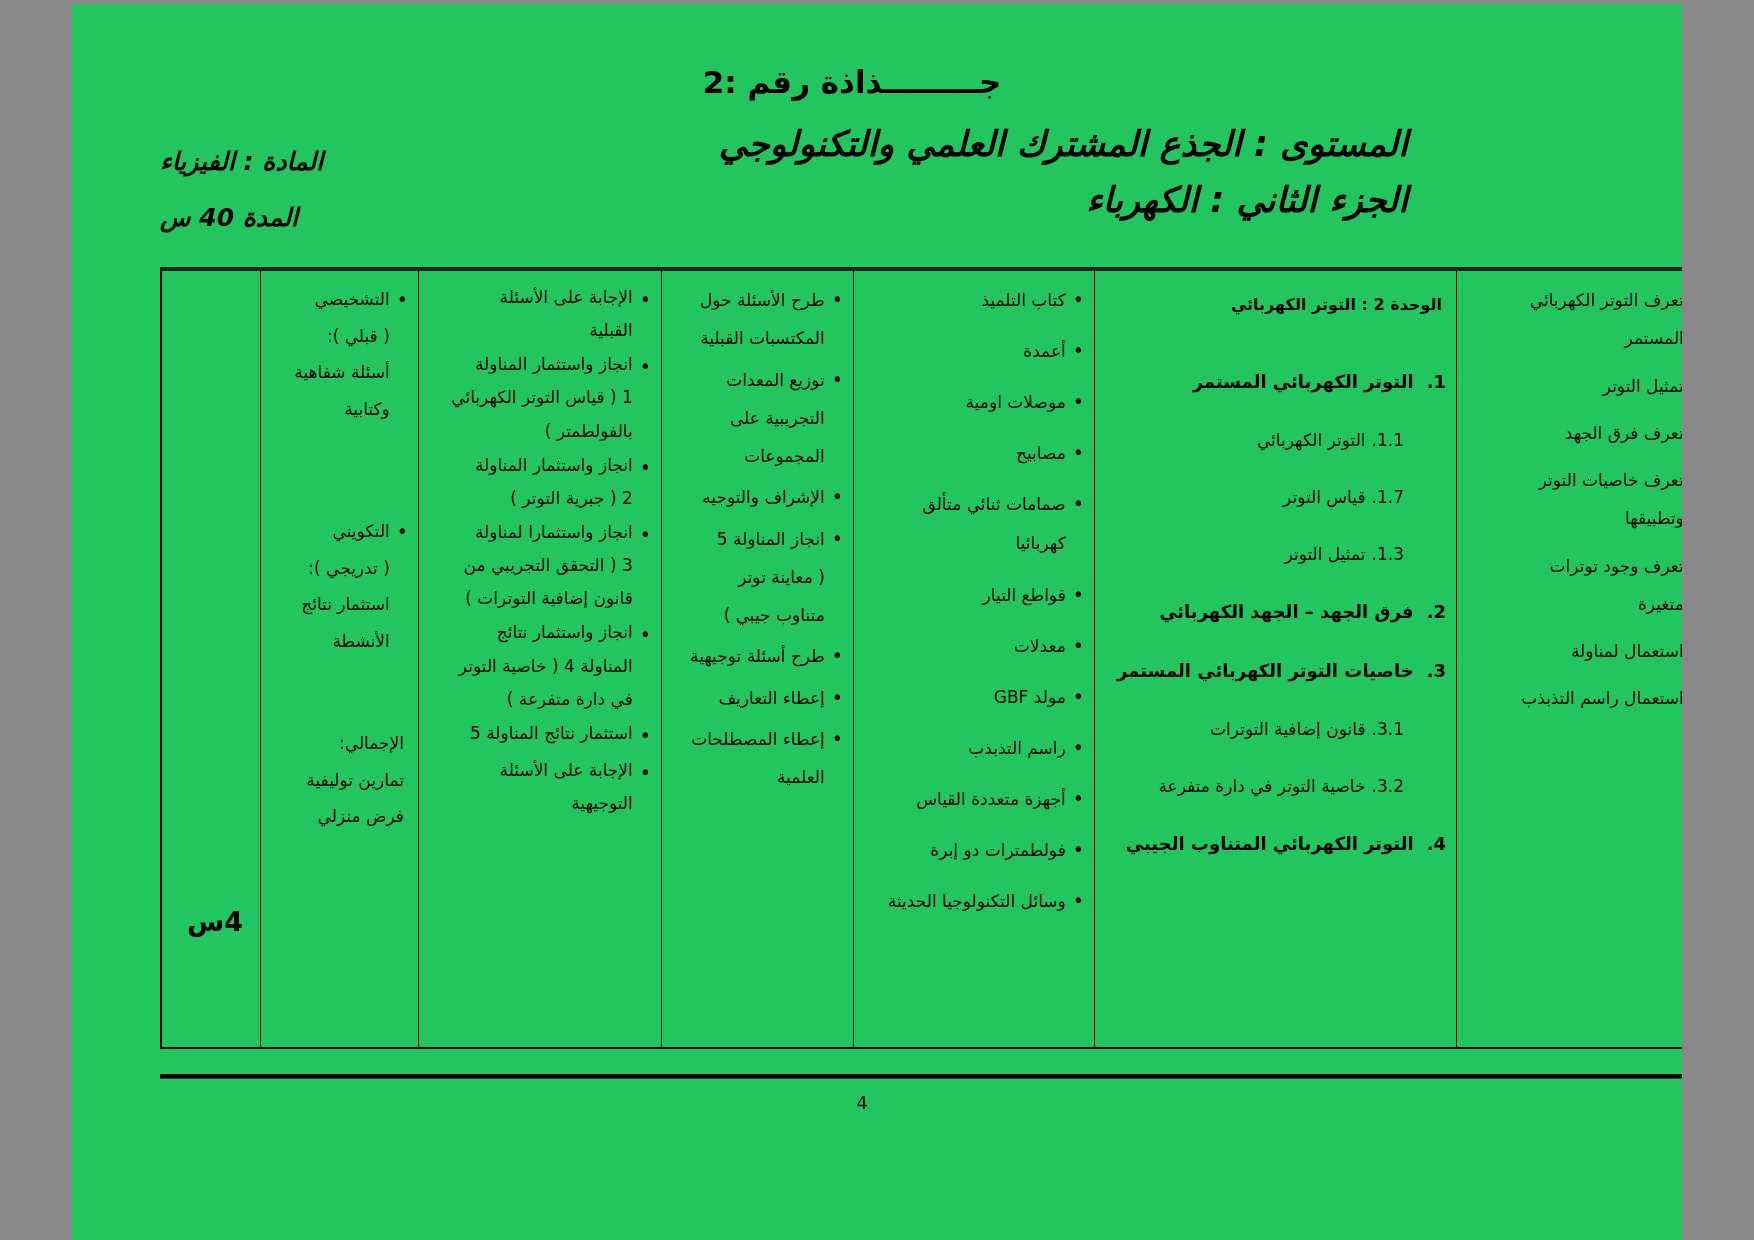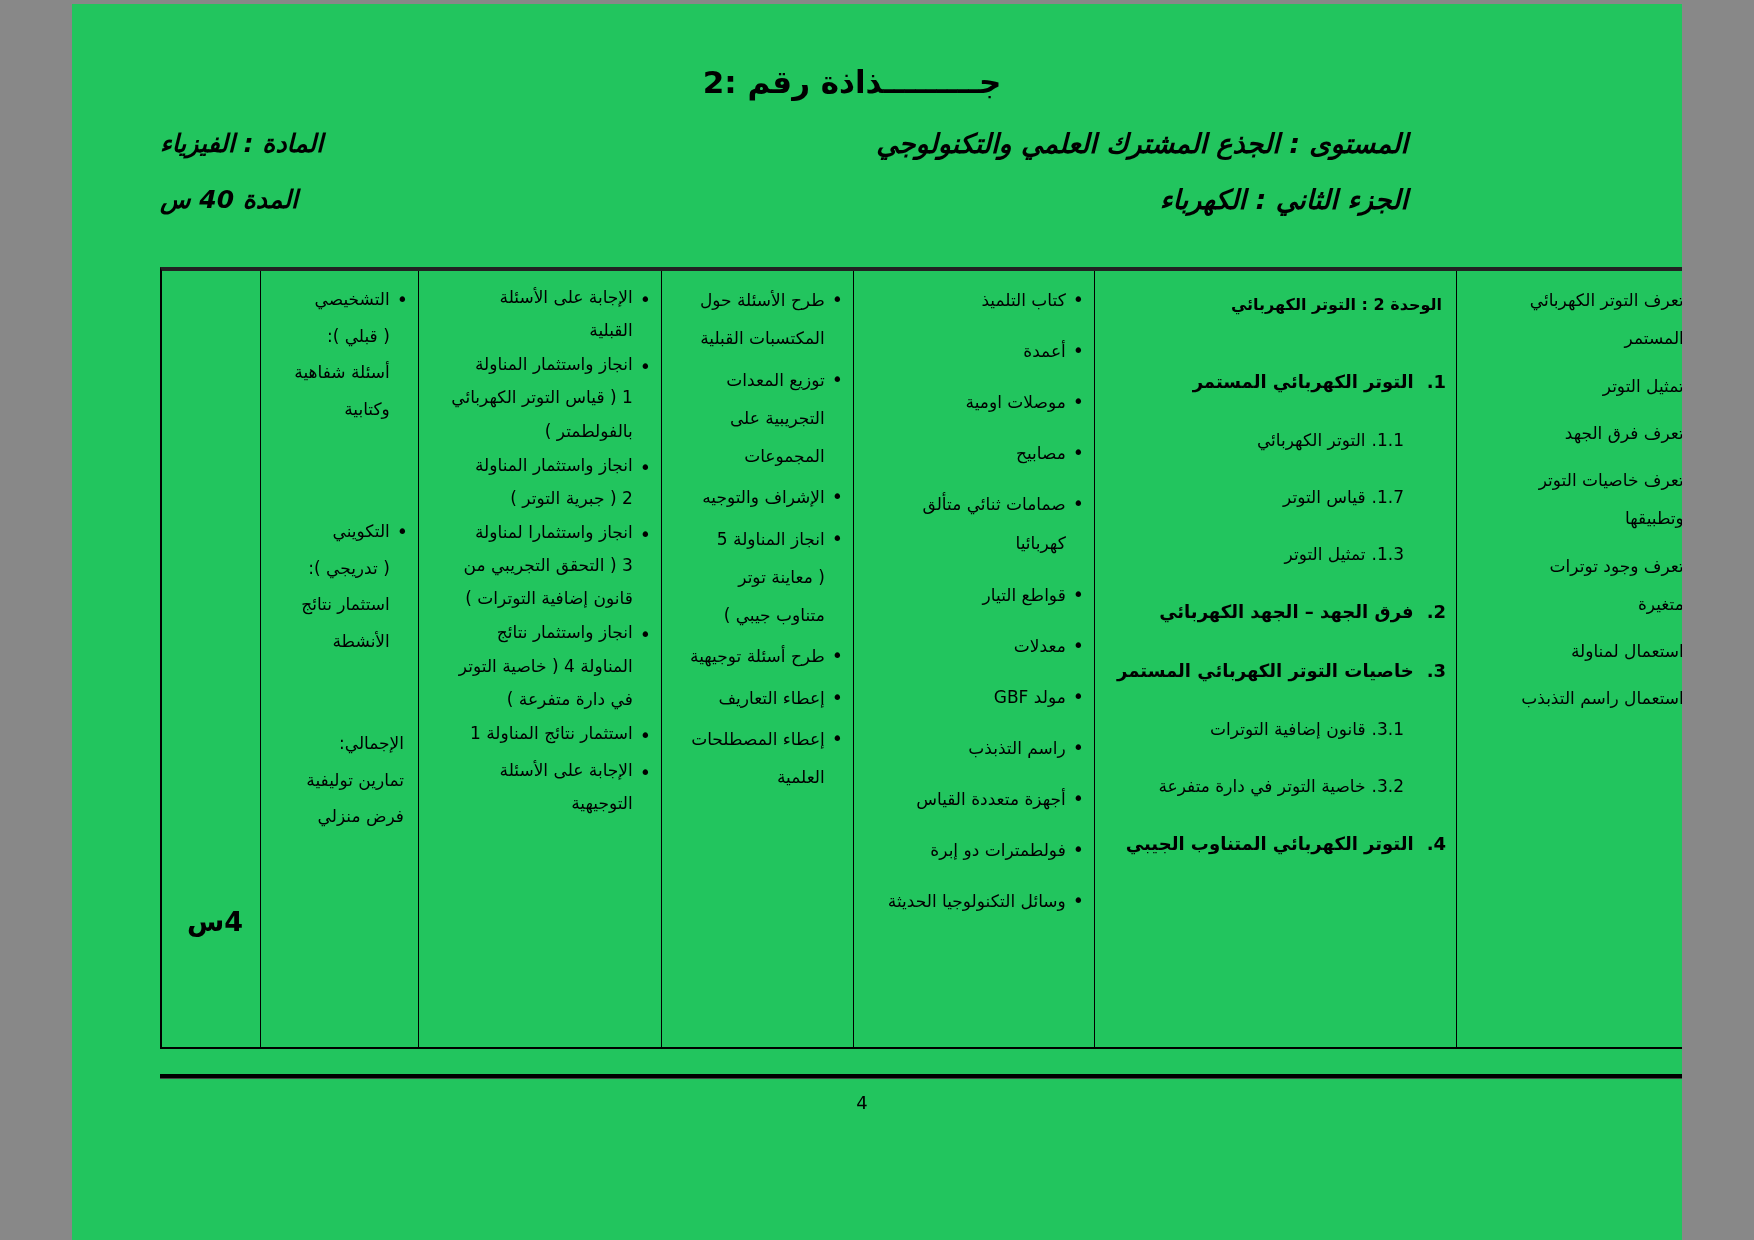--- a/index.html
+++ b/index.html
@@ -13,25 +13,25 @@
     overflow:hidden;
     margin:4px auto;
   }
   
   .doc-title{
     position:absolute; top:60px; left:0; width:1560px;
     text-align:center; font-size:31px; font-weight:bold;
   }
   .hdr-right{
     position:absolute; top:112px; right:274px;
-    text-align:right; font-size:27px; font-weight:bold; line-height:56px;
+    text-align:right; font-size:35px; font-weight:bold; line-height:56px;
     font-style:italic;
   }
   .hdr-left{
-    position:absolute; top:112px; left:88px;
+    position:absolute; top:130px; left:88px;
     text-align:left; font-size:25px; font-weight:bold; line-height:56px;
     font-style:italic;
   }
   
   .grid{
     position:absolute; top:263px; left:88px;
     width:1554px; height:782px;
     border:2px solid #000; border-top:4px solid #222;
     display:flex; direction:rtl;
     font-size:17px;
@@ -295,21 +295,21 @@
 قانون إضافية التوترات )</span>
         </div>
         <div class="item">
           <span class="bullet">•</span>
           <span class="txt">انجاز واستثمار نتائج
 المناولة 4 ( خاصية التوتر
 في دارة متفرعة )</span>
         </div>
         <div class="item">
           <span class="bullet">•</span>
-          <span class="txt">استثمار نتائج المناولة 1</span>
+          <span class="txt">استثمار نتائج المناولة 5</span>
         </div>
         <div class="item">
           <span class="bullet">•</span>
           <span class="txt">الإجابة على الأسئلة
 التوجيهية</span>
         </div>
       </div>
     <div class="col col-eval" id="col-eval">
         <div class="item">
           <span class="bullet">•</span>

